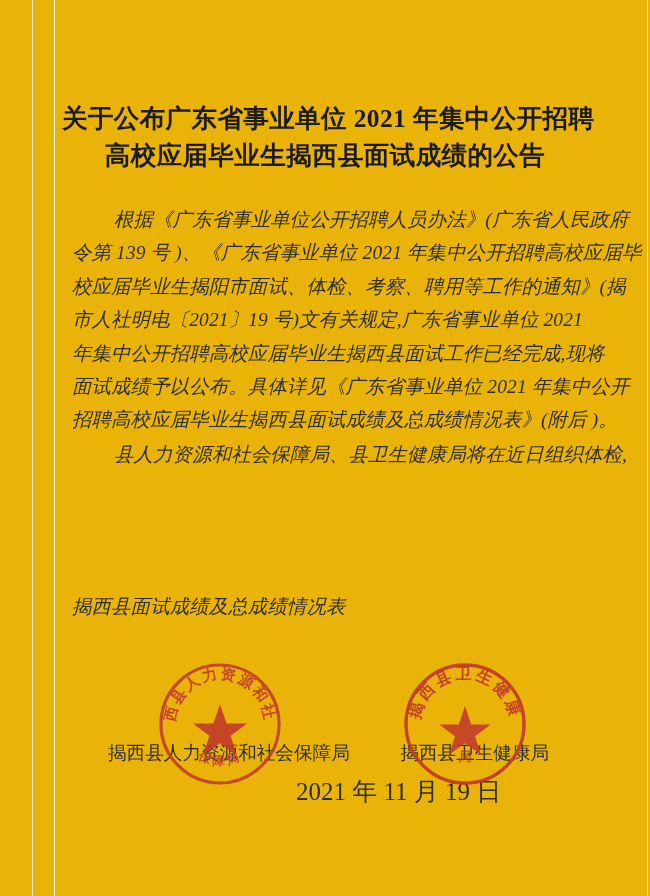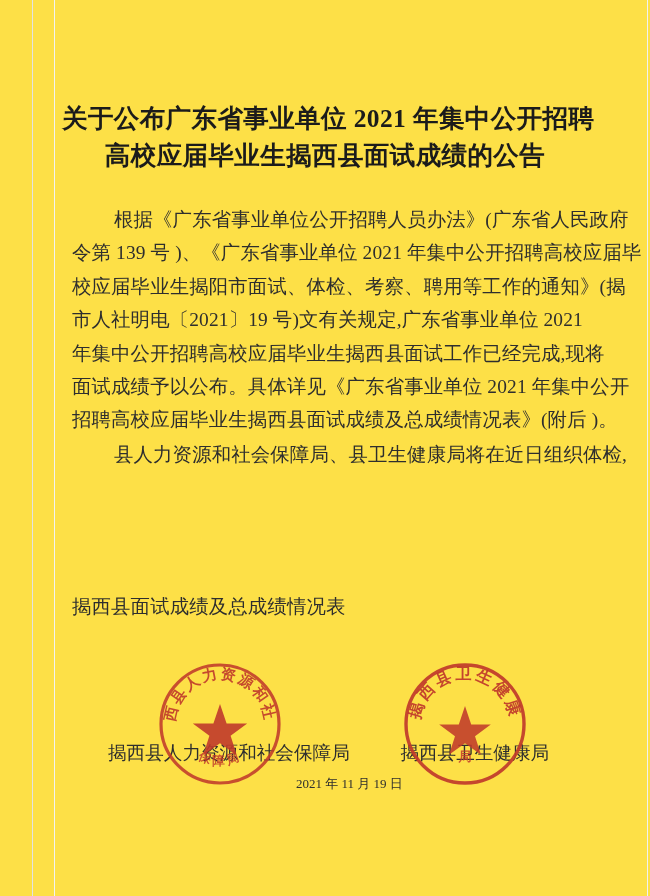--- a/index.html
+++ b/index.html
@@ -8,21 +8,21 @@
     background: #ffffff;
   }
   body {
     font-family: "Liberation Serif", "DejaVu Serif", serif;
   }
 
   #page {
     position: relative;
     width: 650px;
     height: 896px;
-    background: #fde047;
+    background: #eab308;
     overflow: hidden;
     box-sizing: border-box;
   }
 
   
   .scan-edge-left {
     position: absolute;
     top: 0;
     left: 32px;
     width: 1px;
@@ -72,20 +72,21 @@
     display: block;
     white-space: nowrap;
   }
   .para {
     font-family: "Liberation Serif", "DejaVu Serif", serif;
     font-size: 19.4px;
     line-height: 33.4px;
     color: #2e2e2e;
     letter-spacing: 0.15px;
     text-align: justify;
+    font-style: italic;
   }
   .para .ln {
     display: block;
     white-space: nowrap;
   }
   .indent2 {
     padding-left: 42px;
   }
 
   #para1 { position: absolute; top: 203px; left: 72px; width: 512px; }
@@ -110,21 +111,21 @@
   .sign-right {
     display: inline-block;
     margin-left: 46px;
     margin-top: 25px;
   }
   .sign-date {
     position: absolute;
     top: 775px;
     left: 296px;
     font-family: "Liberation Serif", "DejaVu Serif", serif;
-    font-size: 13px;
+    font-size: 25px;
     color: #2e2e2e;
     white-space: nowrap;
   }
 
   
   .seal {
     position: absolute;
     width: 126px;
     height: 126px;
     border-radius: 50%;

